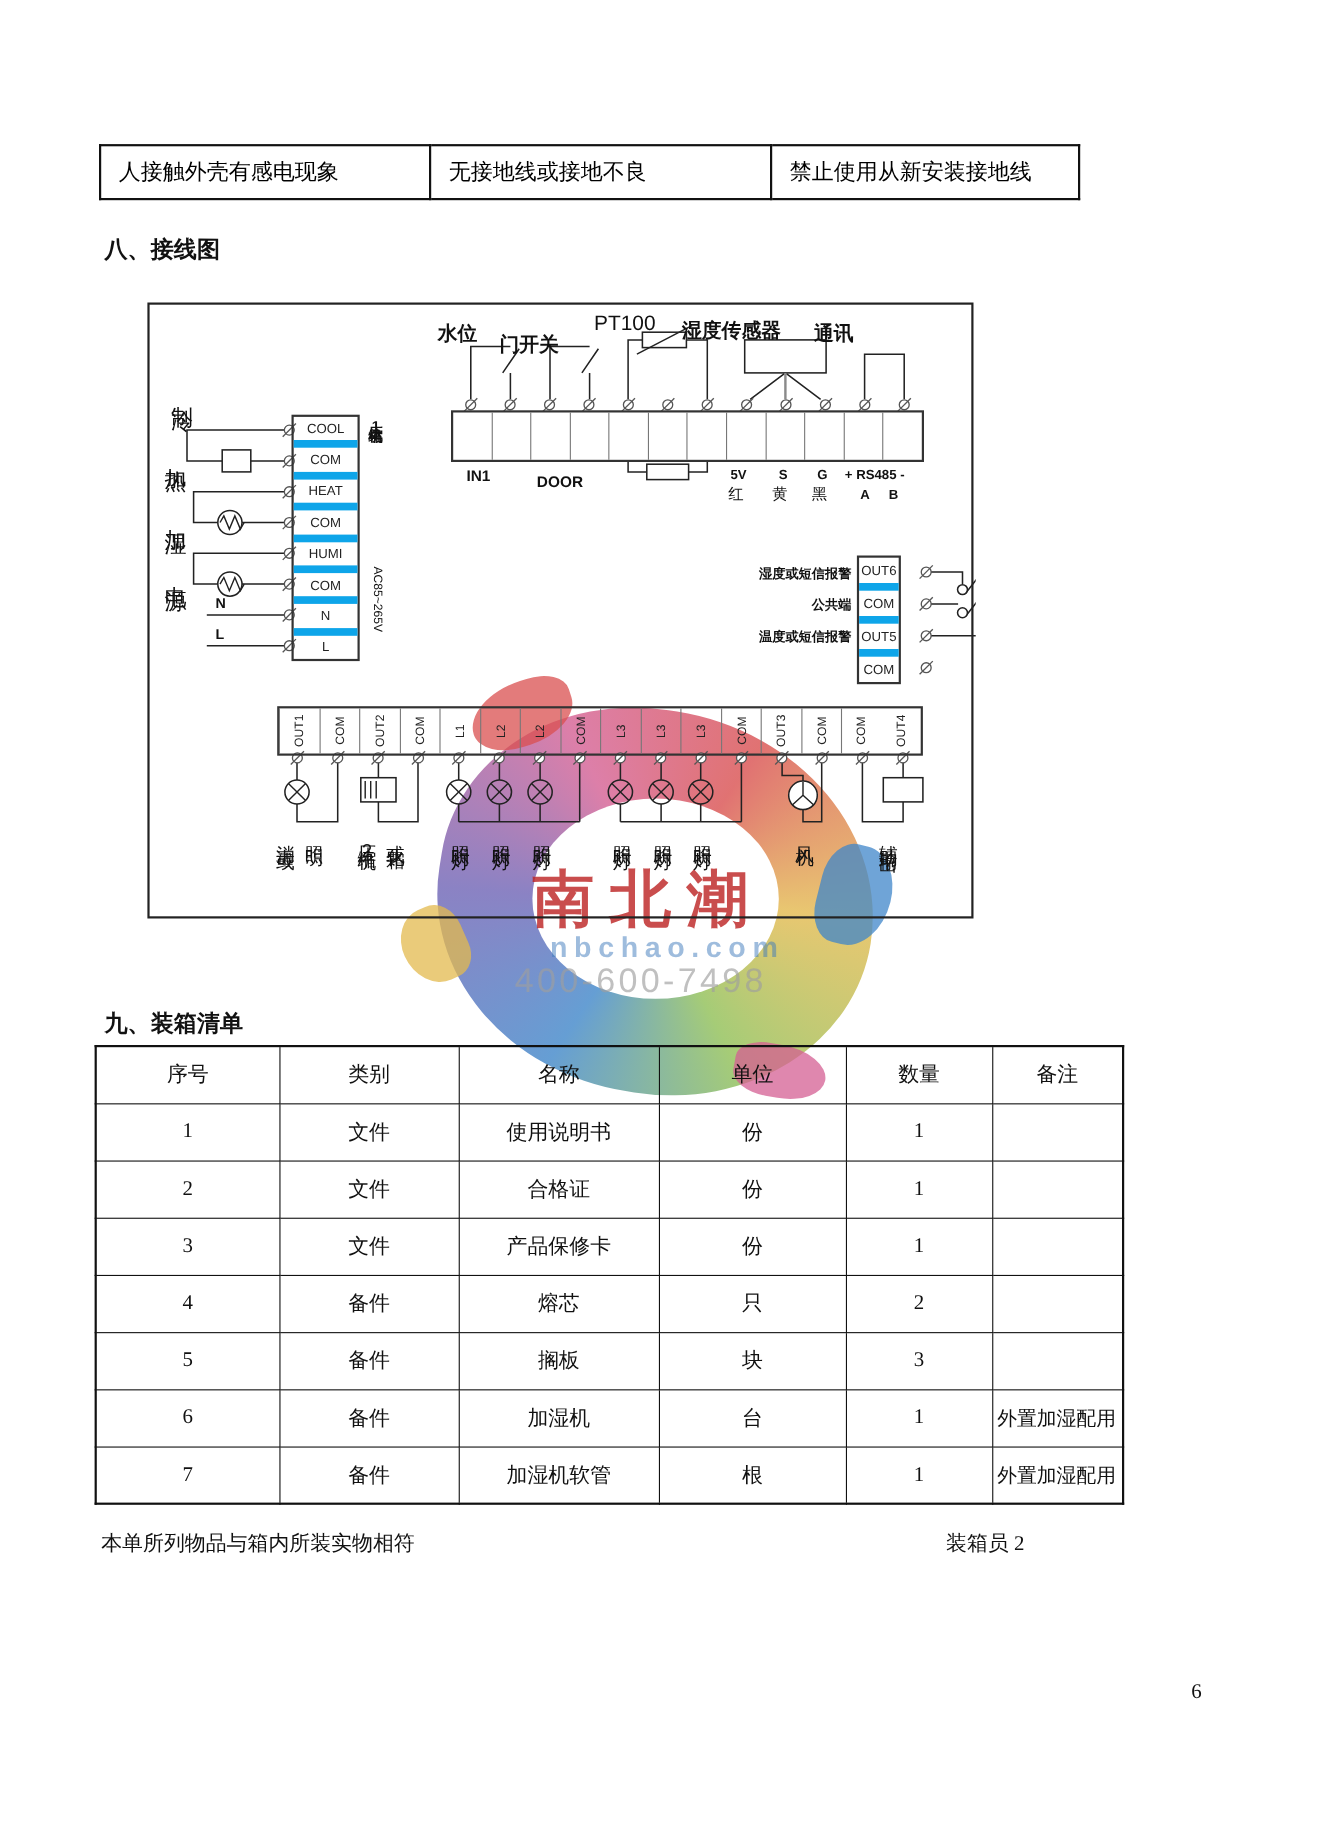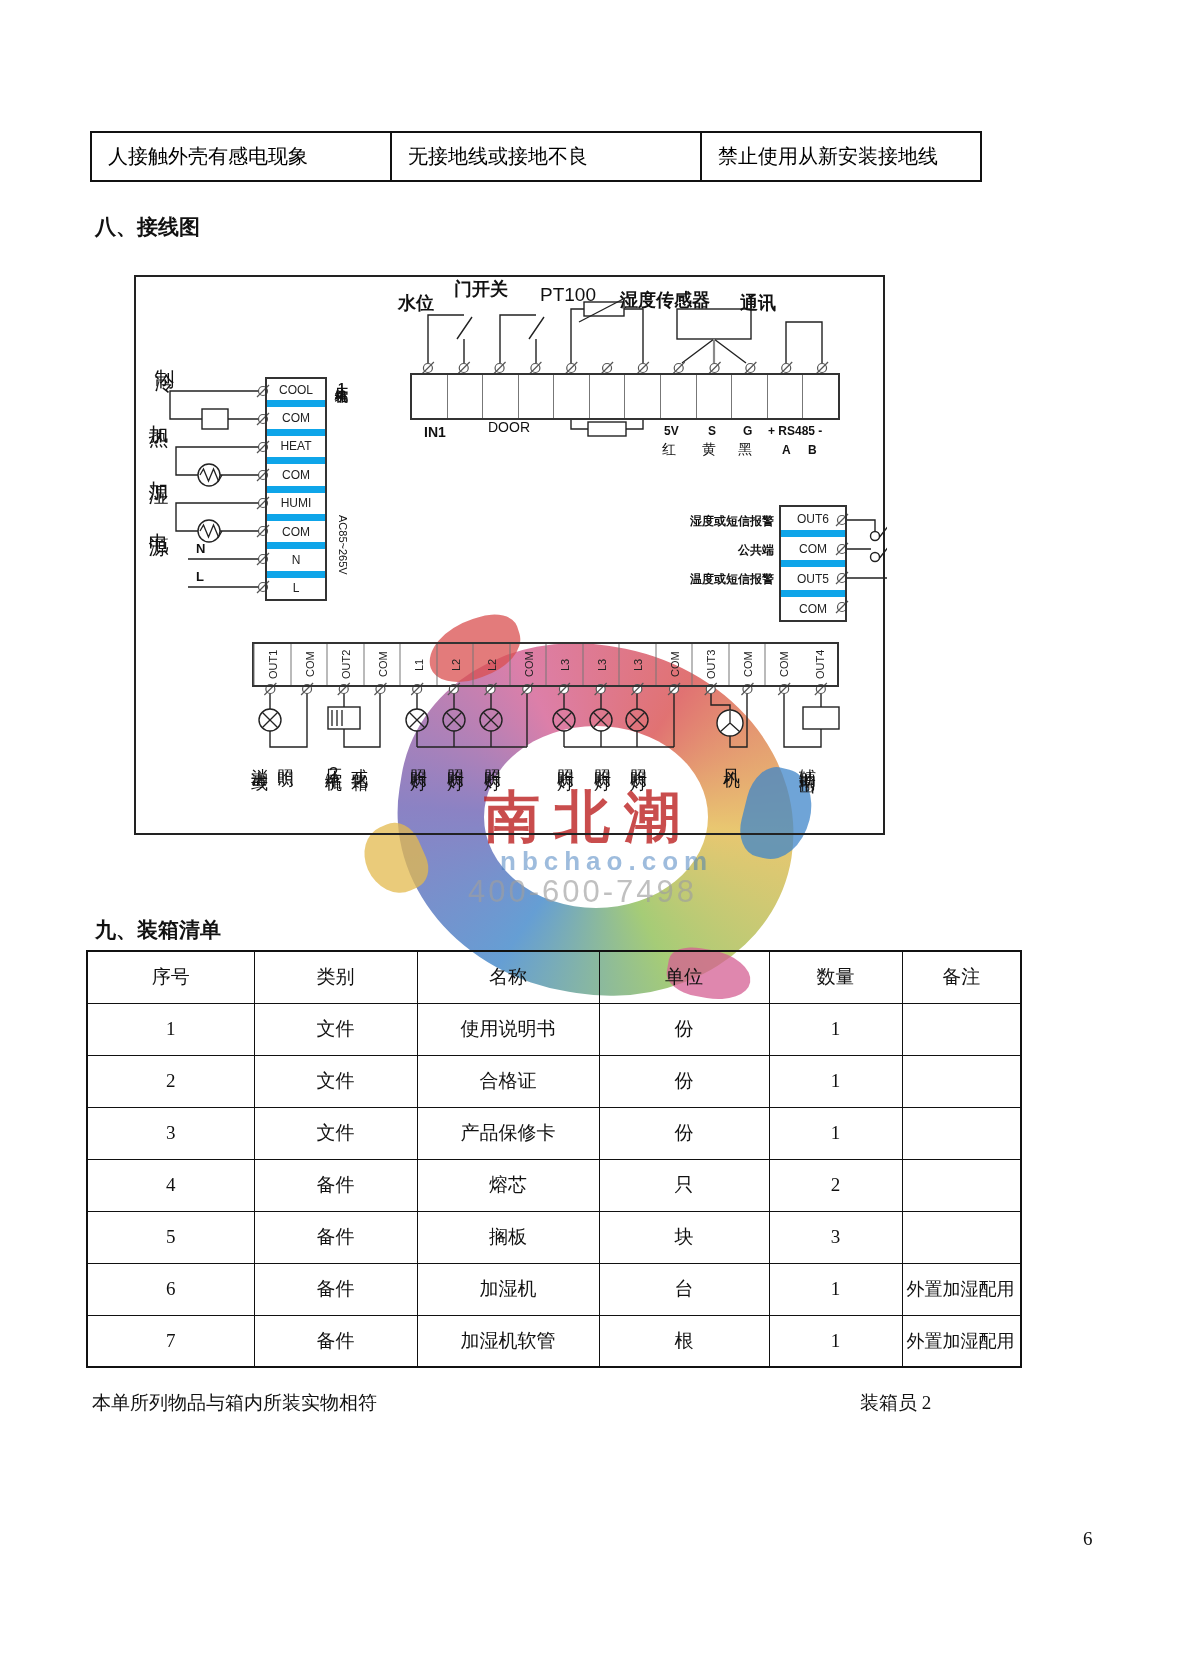--- a/index.html
+++ b/index.html
@@ -229,42 +229,42 @@
           <circle cx="706" cy="272" r="4.5" fill="#fff" stroke="#555" stroke-width="1.2"></circle>
           <line x1="700" y1="278" x2="712" y2="266" stroke="#555" stroke-width="1.2"></line>
           <circle cx="706" cy="301" r="4.5" fill="#fff" stroke="#555" stroke-width="1.2"></circle>
           <line x1="700" y1="307" x2="712" y2="295" stroke="#555" stroke-width="1.2"></line>
           <circle cx="706" cy="330" r="4.5" fill="#fff" stroke="#555" stroke-width="1.2"></circle>
           <line x1="700" y1="336" x2="712" y2="324" stroke="#555" stroke-width="1.2"></line>
         </g>
     </svg>
 
     <div class="abs dg-label" style="left:262px; top:14px; font-size:18px; font-weight:bold;">水位</div>
-    <div class="abs dg-label" style="left:318px; top:0; font-size:18px; font-weight:bold;">门开关</div>
+    <div class="abs dg-label" style="left:318px; top:24px; font-size:18px; font-weight:bold;">门开关</div>
     <div class="abs dg-label" style="left:404px; top:7px; font-size:19px;">PT100</div>
     <div class="abs dg-label" style="left:484px; top:11px; font-size:18px; font-weight:bold;">湿度传感器</div>
     <div class="abs dg-label" style="left:604px; top:14px; font-size:18px; font-weight:bold;">通讯</div>
 
     <div class="abs strip" style="left:274px; top:96px; width:430px; height:47px;">
       <div class="cell"></div>
         <div class="cell"></div>
       <div class="cell"></div>
         <div class="cell"></div>
       <div class="cell"></div>
         <div class="cell"></div>
       <div class="cell"></div>
         <div class="cell"></div>
       <div class="cell"></div>
         <div class="cell"></div>
       <div class="cell"></div>
         <div class="cell"></div>
     </div>
 
     <div class="abs dg-label" style="left:288px; top:147px; font-size:14px; font-weight:bold;">IN1</div>
-    <div class="abs dg-label" style="left:352px; top:142px; font-size:14px; font-weight:normal;">DOOR</div>
+    <div class="abs dg-label" style="left:352px; top:153px; font-size:14px; font-weight:bold;">DOOR</div>
     <div class="abs dg-label" style="left:528px; top:147px; font-size:12px; font-weight:bold;">5V</div>
     <div class="abs dg-label" style="left:572px; top:147px; font-size:12px; font-weight:bold;">S</div>
     <div class="abs dg-label" style="left:607px; top:147px; font-size:12px; font-weight:bold;">G</div>
     <div class="abs dg-label" style="left:632px; top:147px; font-size:12px; font-weight:bold;">+ RS485 -</div>
     <div class="abs dg-label" style="left:526px; top:164px; font-size:14px;">红</div>
     <div class="abs dg-label" style="left:566px; top:164px; font-size:14px;">黄</div>
     <div class="abs dg-label" style="left:602px; top:164px; font-size:14px;">黑</div>
     <div class="abs dg-label" style="left:646px; top:166px; font-size:12px; font-weight:bold;">A</div>
     <div class="abs dg-label" style="left:672px; top:166px; font-size:12px; font-weight:bold;">B</div>
 
@@ -281,21 +281,21 @@
     <div class="abs dg-label vtext" style="left:196px; top:100px; font-size:13px; font-weight:bold; letter-spacing:1px;">压缩机1</div>
     <div class="abs dg-label vlatin" style="left:201px; top:238px; font-size:11px;">AC85~265V</div>
 
     <div class="abs dg-label vtext" style="left:16px; top:76px; font-size:20px;">制冷</div>
     <div class="abs dg-label vtext" style="left:10px; top:132px; font-size:20px;">加热</div>
     <div class="abs dg-label vtext" style="left:10px; top:188px; font-size:20px;">加湿</div>
     <div class="abs dg-label vtext" style="left:10px; top:240px; font-size:20px;">电源</div>
     <div class="abs dg-label" style="left:60px; top:264px; font-size:13px; font-weight:bold;">N</div>
     <div class="abs dg-label" style="left:60px; top:292px; font-size:13px; font-weight:bold;">L</div>
 
-    <div class="abs vblock" style="left:643px; top:228px; width:68px; height:117px;">
+    <div class="abs vblock" style="left:643px; top:228px; width:40px; height:117px;">
       <div class="cell">OUT6</div>
       <div class="cell">COM</div>
       <div class="cell">OUT5</div>
       <div class="cell">COM</div>
     </div>
     <div class="abs rlabel" style="left:500px; top:236px; width:138px;">湿度或短信报警</div>
     <div class="abs rlabel" style="left:500px; top:265px; width:138px;">公共端</div>
     <div class="abs rlabel" style="left:500px; top:294px; width:138px;">温度或短信报警</div>
 
     <div class="abs brow" style="left:116px; top:365px; width:587px; height:45px;">

